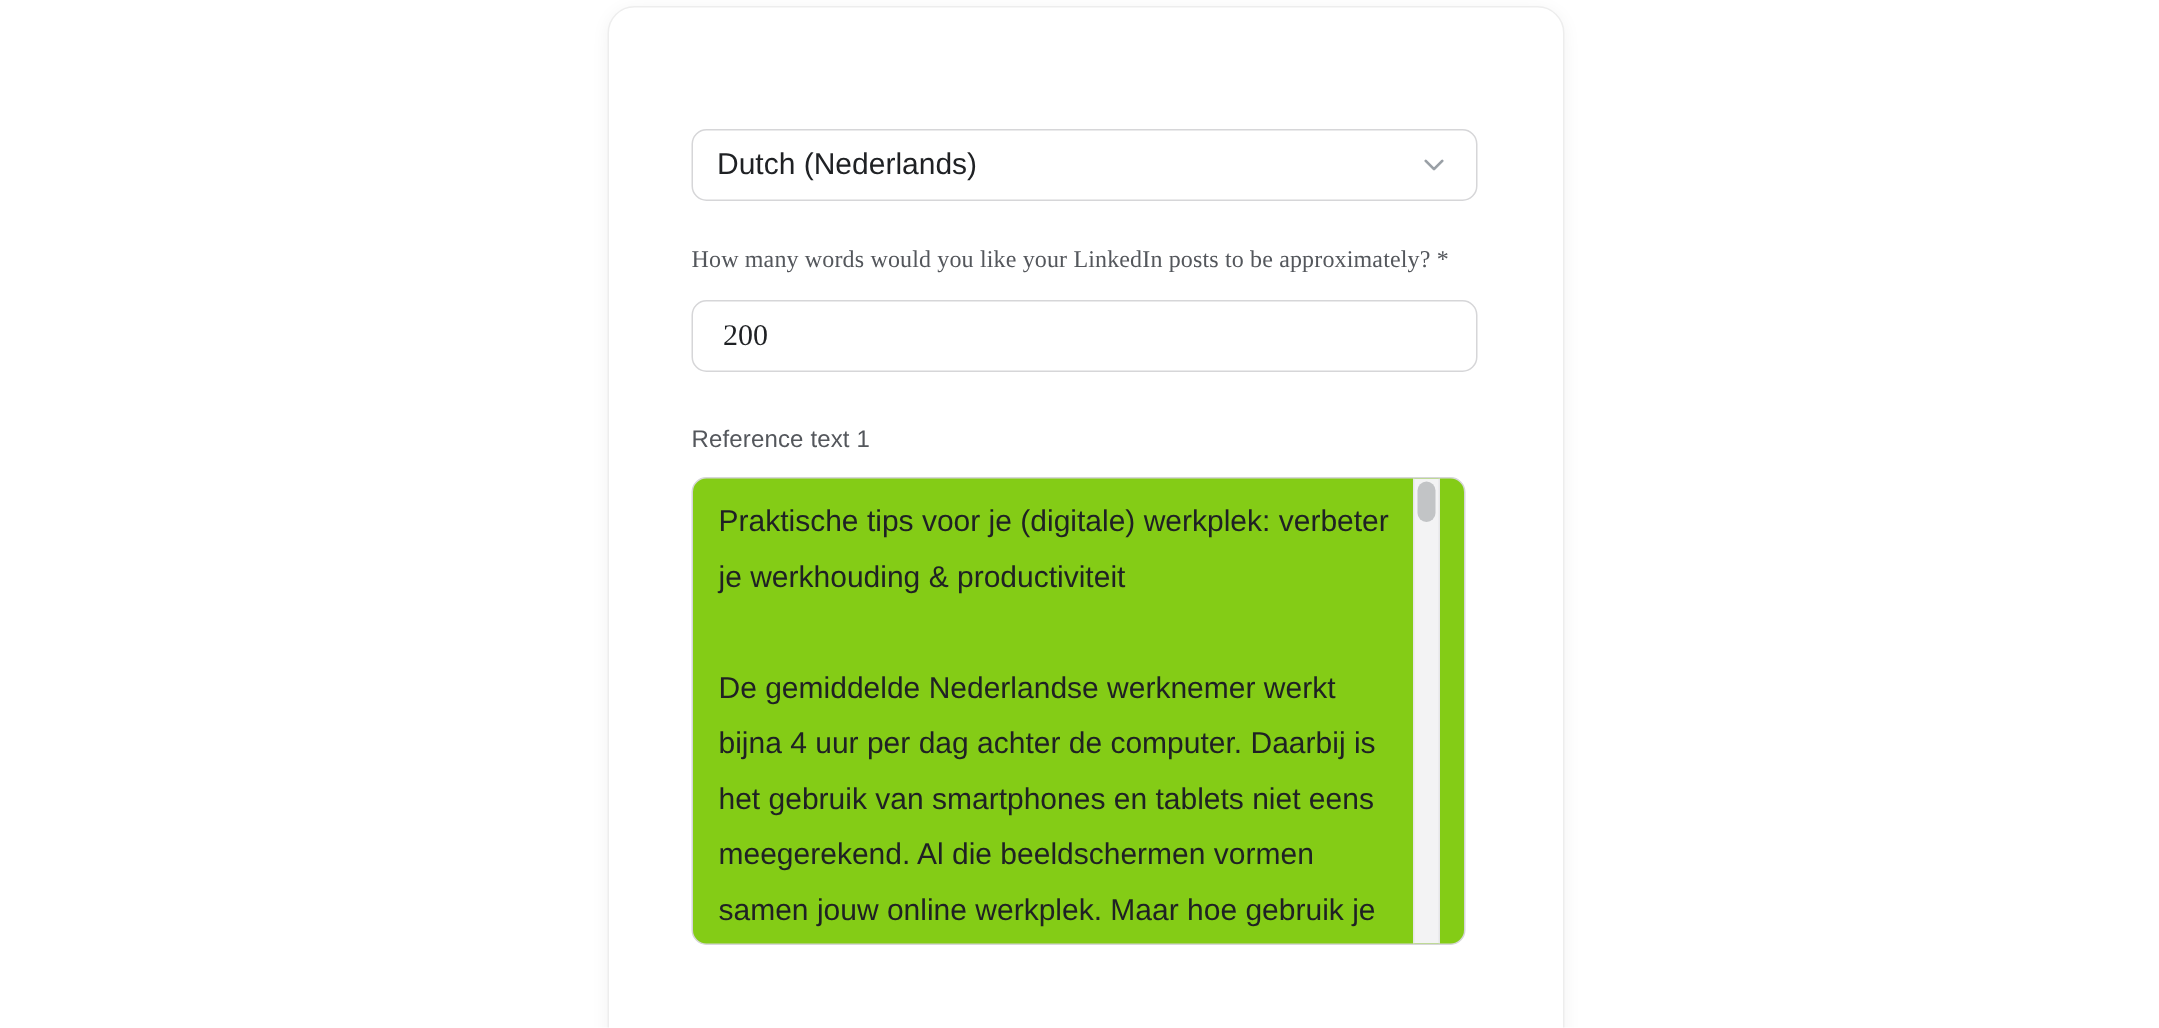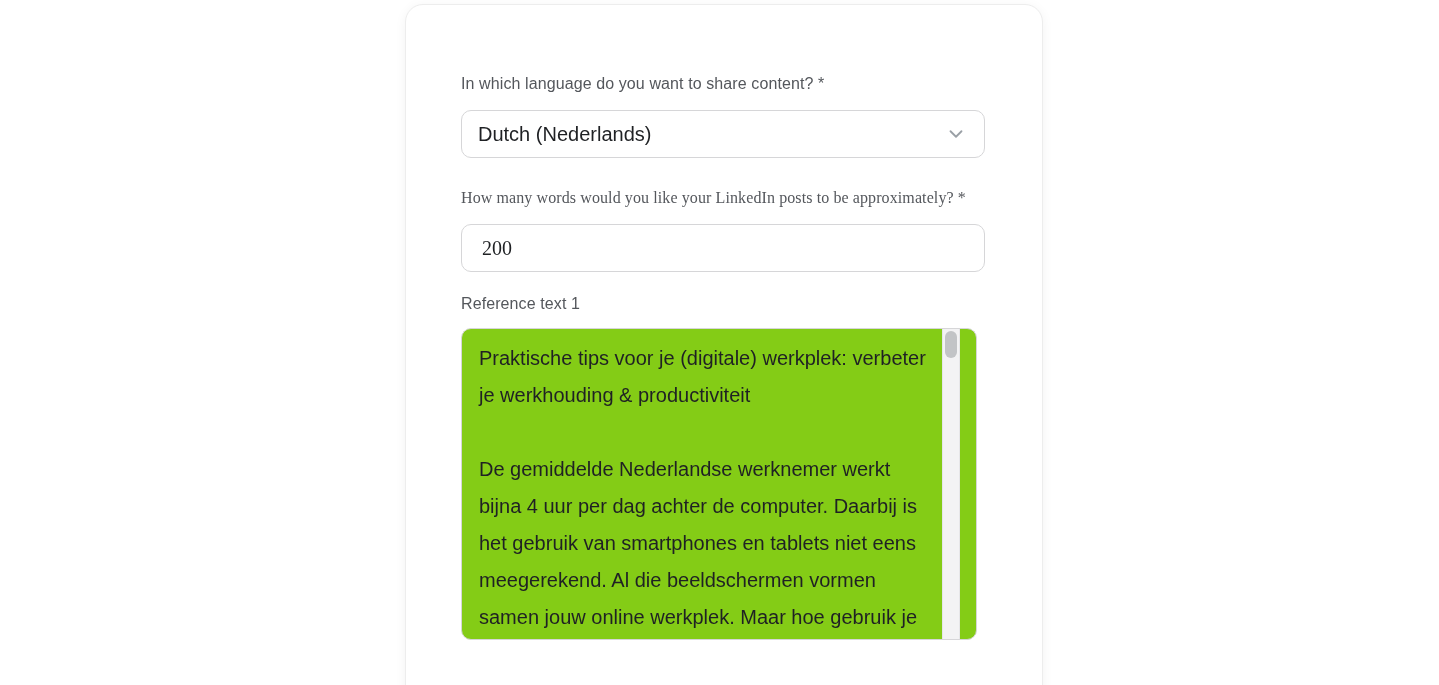--- a/index.html
+++ b/index.html
@@ -42,21 +42,21 @@
     position:absolute;right:16px;top:50%;transform:translateY(-50%);
     width:24px;height:24px;display:flex;align-items:center;justify-content:center;
   }
   .label-2{margin-top:28px;width:524px;font-family:Liberation Serif, serif;}
   .text-input{
     margin-top:14px;width:524px;height:48px;border:1px solid var(--field-border);
     border-radius:10px;background:#ffffff;color:var(--value-text);
     font-size:20px;padding:0 0 0 20px;outline:none;
     font-family:Liberation Serif, serif;
   }
-  .label-3{margin-top:20px;}
+  .label-3{margin-top:34px;}
   .textarea-box{
     margin-top:12px;width:516px;height:312px;border:1px solid var(--field-border);
     border-radius:10px;background:#84cc16;position:relative;overflow:hidden;
     cursor:text;
   }
   .textarea-text{
     position:absolute;left:17px;top:11px;width:447px;
     color:var(--value-text);font-size:20px;line-height:37px;
     white-space:pre-wrap;word-wrap:break-word;
   }
@@ -69,21 +69,20 @@
     position:absolute;top:2px;left:2px;width:12px;height:27px;
     border-radius:7px;background:var(--scrollbar-thumb);cursor:pointer;
   }
 </style>
 </head>
 <body>
 
 <div class="stage">
   <div class="card">
 
-    <div class="q-label">In which language do you want to share content? *</div>
 
     <div class="field select-field">
       <span class="select-value">Dutch (Nederlands)</span>
       <span class="chevron">
         <svg width="22" height="22" viewBox="0 0 24 24" fill="none" stroke="#9aa0a6" stroke-width="2" stroke-linecap="round" stroke-linejoin="round">
           <polyline points="6 9 12 15 18 9"></polyline>
         </svg>
       </span>
     </div>
 

